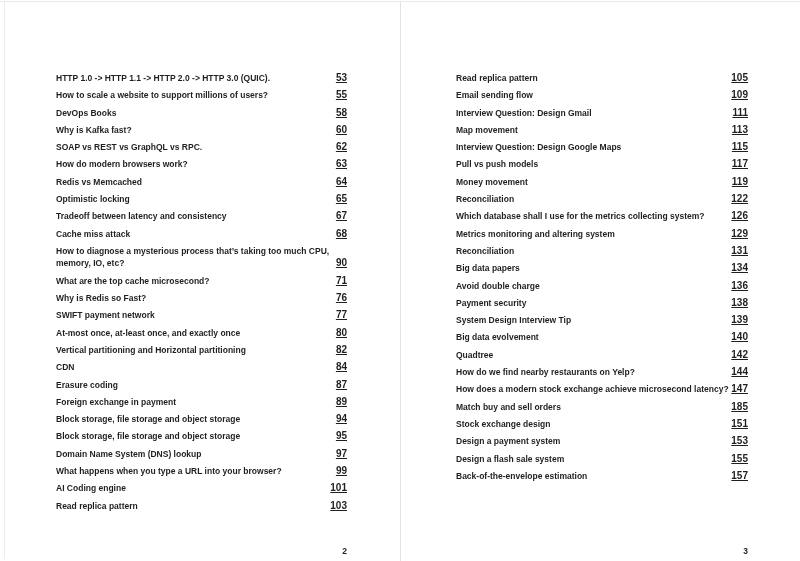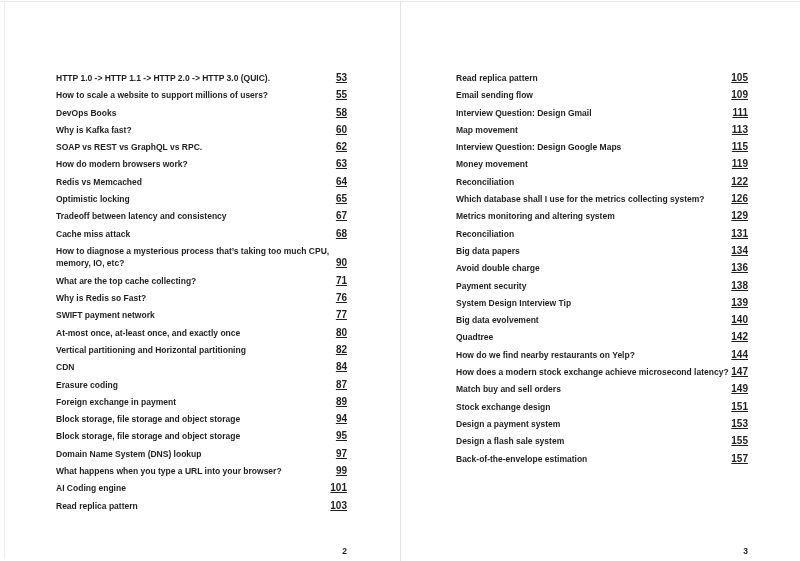--- a/index.html
+++ b/index.html
@@ -132,21 +132,21 @@
   </div>
         <div class="row">
     <span class="title">Cache miss attack</span>
     <span class="num">68</span>
   </div>
         <div class="row">
     <span class="title">How to diagnose a mysterious process that’s taking too much CPU, memory, IO, etc?</span>
     <span class="num">90</span>
   </div>
         <div class="row">
-    <span class="title">What are the top cache collecting?</span>
+    <span class="title">What are the top cache microsecond?</span>
     <span class="num">71</span>
   </div>
         <div class="row">
     <span class="title">Why is Redis so Fast?</span>
     <span class="num">76</span>
   </div>
         <div class="row">
     <span class="title">SWIFT payment network</span>
     <span class="num">77</span>
   </div>
@@ -216,20 +216,24 @@
   </div>
         <div class="row">
     <span class="title">Map movement</span>
     <span class="num">113</span>
   </div>
         <div class="row">
     <span class="title">Interview Question: Design Google Maps</span>
     <span class="num">115</span>
   </div>
         <div class="row">
+    <span class="title">Pull vs push models</span>
+    <span class="num">117</span>
+  </div>
+        <div class="row">
     <span class="title">Money movement</span>
     <span class="num">119</span>
   </div>
         <div class="row">
     <span class="title">Reconciliation</span>
     <span class="num">122</span>
   </div>
         <div class="row">
     <span class="title">Which database shall I use for the metrics collecting system?</span>
     <span class="num">126</span>
@@ -269,21 +273,21 @@
         <div class="row">
     <span class="title">How do we find nearby restaurants on Yelp?</span>
     <span class="num">144</span>
   </div>
         <div class="row">
     <span class="title">How does a modern stock exchange achieve microsecond latency?</span>
     <span class="num">147</span>
   </div>
         <div class="row">
     <span class="title">Match buy and sell orders</span>
-    <span class="num">149</span>
+    <span class="num">185</span>
   </div>
         <div class="row">
     <span class="title">Stock exchange design</span>
     <span class="num">151</span>
   </div>
         <div class="row">
     <span class="title">Design a payment system</span>
     <span class="num">153</span>
   </div>
         <div class="row">

